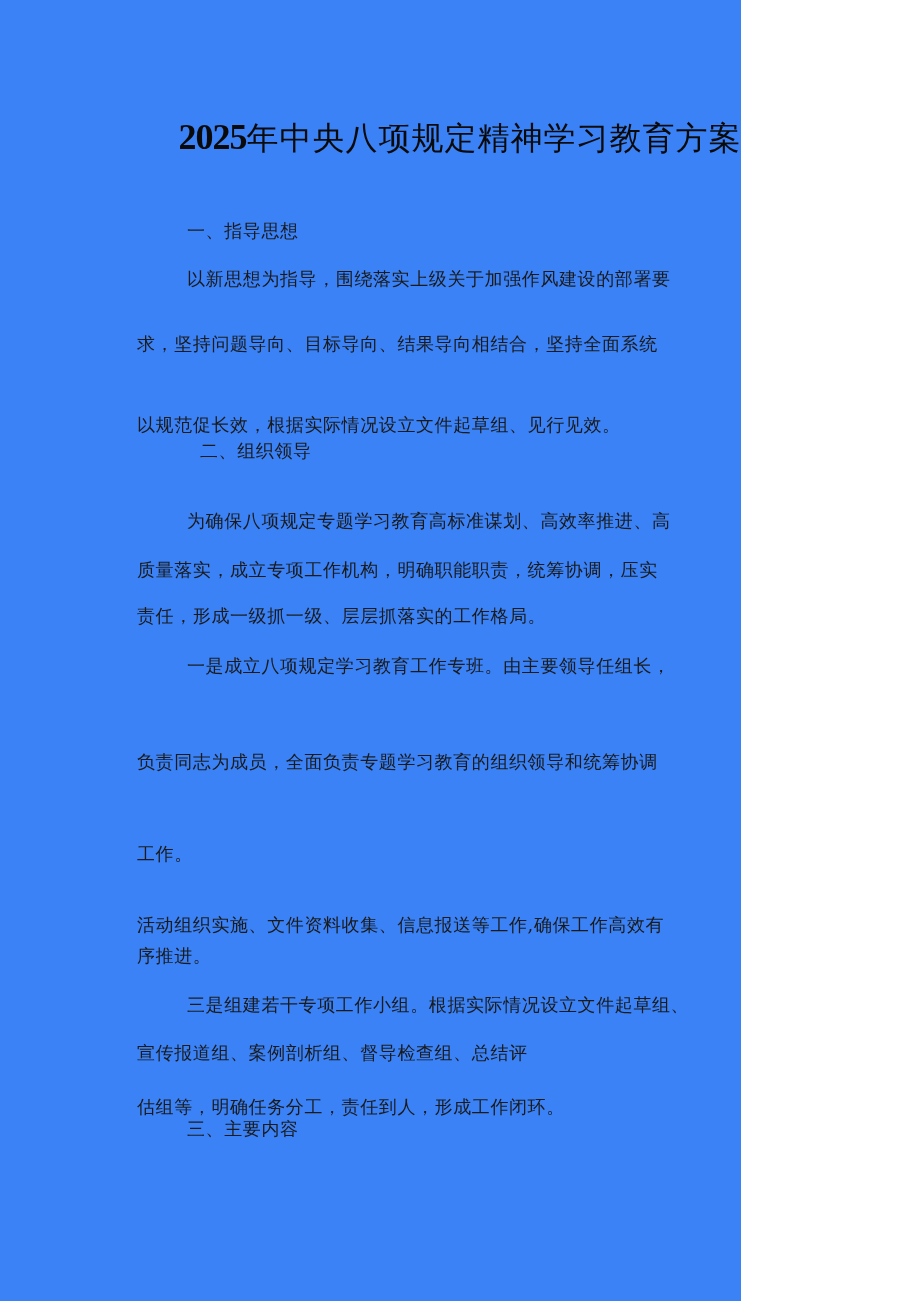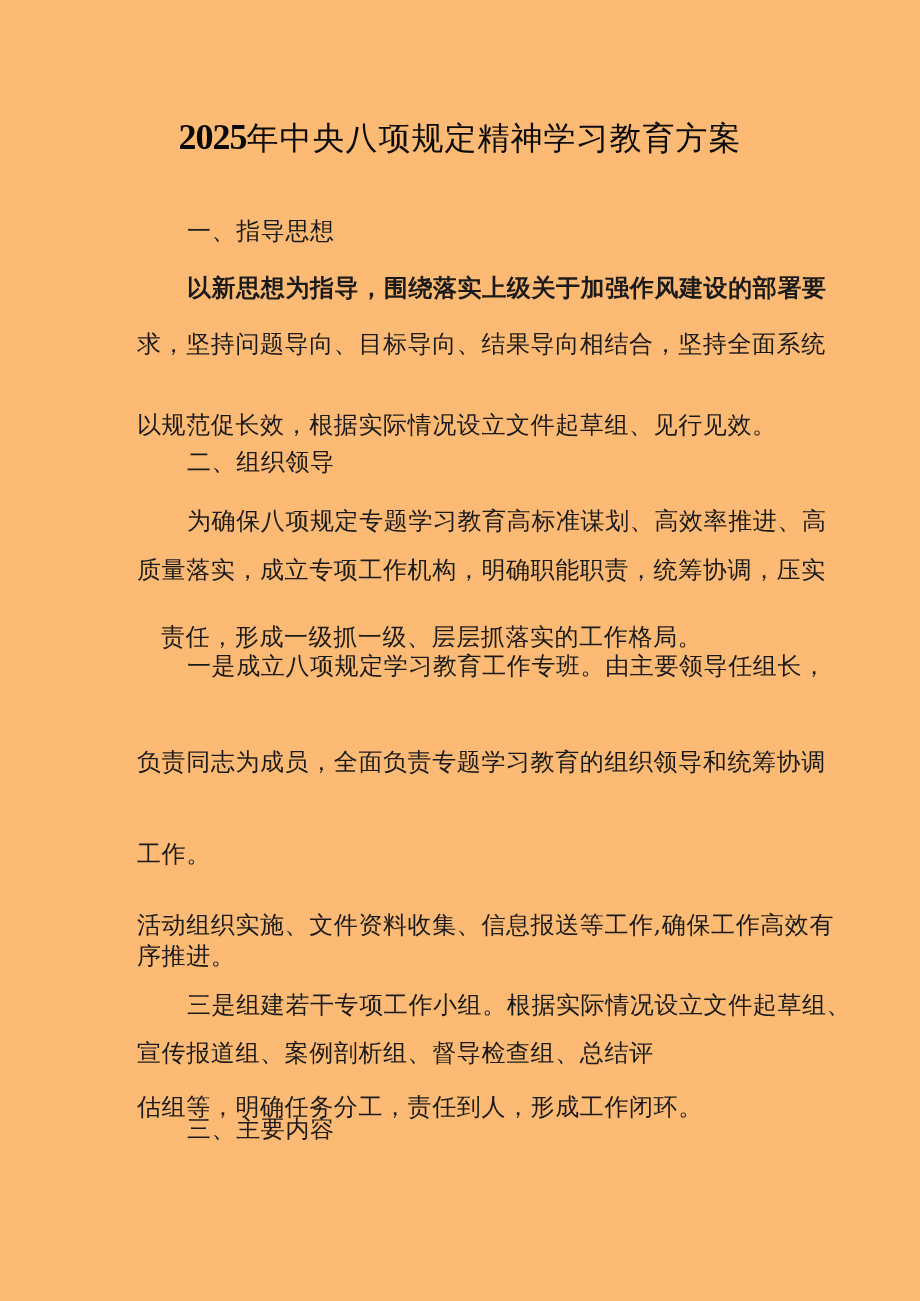--- a/index.html
+++ b/index.html
@@ -11,23 +11,23 @@
       width: 920px;
       height: 1301px;
       position: relative;
       overflow: hidden;
       font-family: "DejaVu Serif", "Liberation Serif", serif;
       color: #111111;
     }
     .page {
       position: absolute;
       left: 0; top: 0;
-      width: 920px;
+      width: 741px;
       height: 1301px;
-      background: #fdba74;
+      background: #3b82f6;
     }
     .title {
       position: absolute;
       top: 114px;
       left: 0;
       width: 920px;
       text-align: center;
       font-size: 32px;
       line-height: 46px;
       letter-spacing: 1px;
@@ -36,50 +36,50 @@
     }
     .title .year {
       font-family: "Liberation Serif", "DejaVu Serif", serif;
       font-weight: bold;
       font-size: 36px;
       letter-spacing: -1px;
     }
     .line {
       position: absolute;
       left: 137px;
-      font-size: 24px;
+      font-size: 18px;
       line-height: 30px;
       height: 30px;
       white-space: nowrap;
       color: #1a1a1a;
       letter-spacing: 0.6px;
     }
     .indent { left: 187px; }
     .heading { left: 187px; }
   </style>
 </head>
 <body>
 
 <div class="page">
 
   <div class="title">
     <span class="year">2025</span><span>年中央八项规定精神学习教育方案</span>
   </div>
 
   <div class="line heading" style="top:216px;">一、指导思想</div>
 
-  <div class="line indent" style="top:273px;font-weight:bold;">以新思想为指导，围绕落实上级关于加强作风建设的部署要</div>
+  <div class="line indent" style="top:264px;">以新思想为指导，围绕落实上级关于加强作风建设的部署要</div>
   <div class="line" style="top:313px;margin-top:16px;">求，坚持问题导向、目标导向、结果导向相结合，坚持全面系统</div>
   <div class="line" style="top:410px;">以规范促长效，根据实际情况设立文件起草组、见行见效。</div>
 
-  <div class="line heading" style="top:447px;">二、组织领导</div>
+  <div class="line heading" style="top:436px;margin-left:13px;">二、组织领导</div>
 
   <div class="line indent" style="top:506px;">为确保八项规定专题学习教育高标准谋划、高效率推进、高</div>
   <div class="line" style="top:555px;">质量落实，成立专项工作机构，明确职能职责，统筹协调，压实</div>
-  <div class="line" style="top:622px;margin-left:24px;">责任，形成一级抓一级、层层抓落实的工作格局。</div>
+  <div class="line" style="top:601px;">责任，形成一级抓一级、层层抓落实的工作格局。</div>
 
   <div class="line indent" style="top:651px;">一是成立八项规定学习教育工作专班。由主要领导任组长，</div>
   <div class="line" style="top:747px;">负责同志为成员，全面负责专题学习教育的组织领导和统筹协调</div>
   <div class="line" style="top:795px;margin-top:44px;">工作。</div>
 
   <div class="line" style="top:910px;">活动组织实施、文件资料收集、信息报送等工作,确保工作高效有</div>
   <div class="line" style="top:941px;font-family:Liberation Serif, serif;">序推进。</div>
 
   <div class="line indent" style="top:990px;">三是组建若干专项工作小组。根据实际情况设立文件起草组、</div>
   <div class="line" style="top:1038px;">宣传报道组、案例剖析组、督导检查组、总结评</div>

